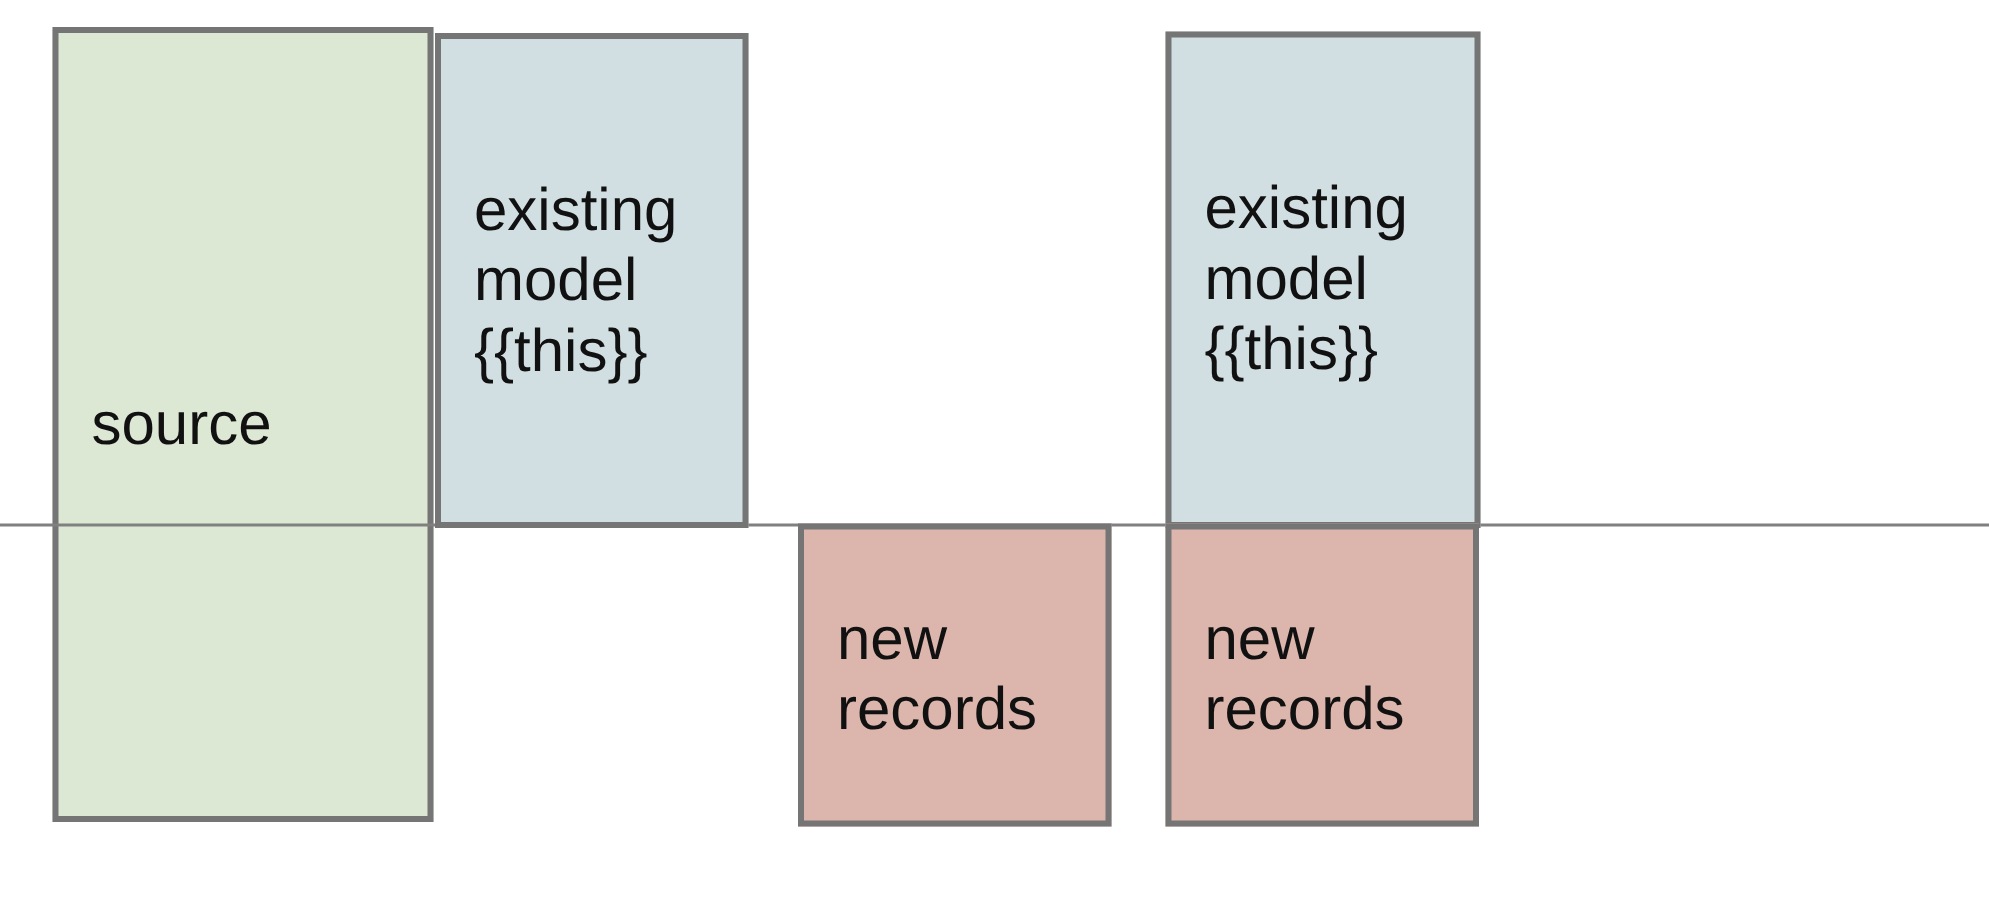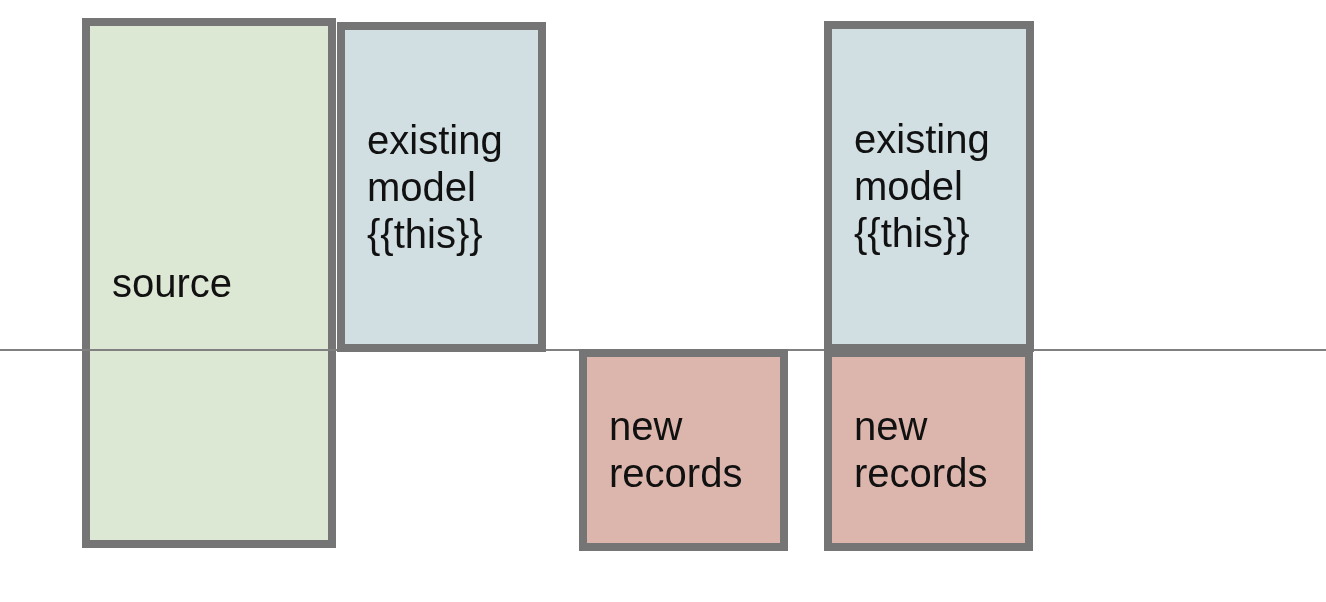--- a/index.html
+++ b/index.html
@@ -21,25 +21,24 @@
     left: 0;
     top: 349px;
     width: 1326px;
     height: 2px;
     background: #808080;
     z-index: 1;
   }
   .box {
     position: absolute;
     box-sizing: border-box;
-    border: 8px solid #be185d;
+    border: 4px solid #be185d;
     display: flex;
     align-items: center;
     z-index: 2;
-    margin-left: 47px;
   }
   .box .label {
     display: block;
     padding-left: 22px;
     padding-right: 6px;
     font-size: 40px;
     line-height: 47px;
     color: #111111;
     white-space: pre-line;
     letter-spacing: 0;

